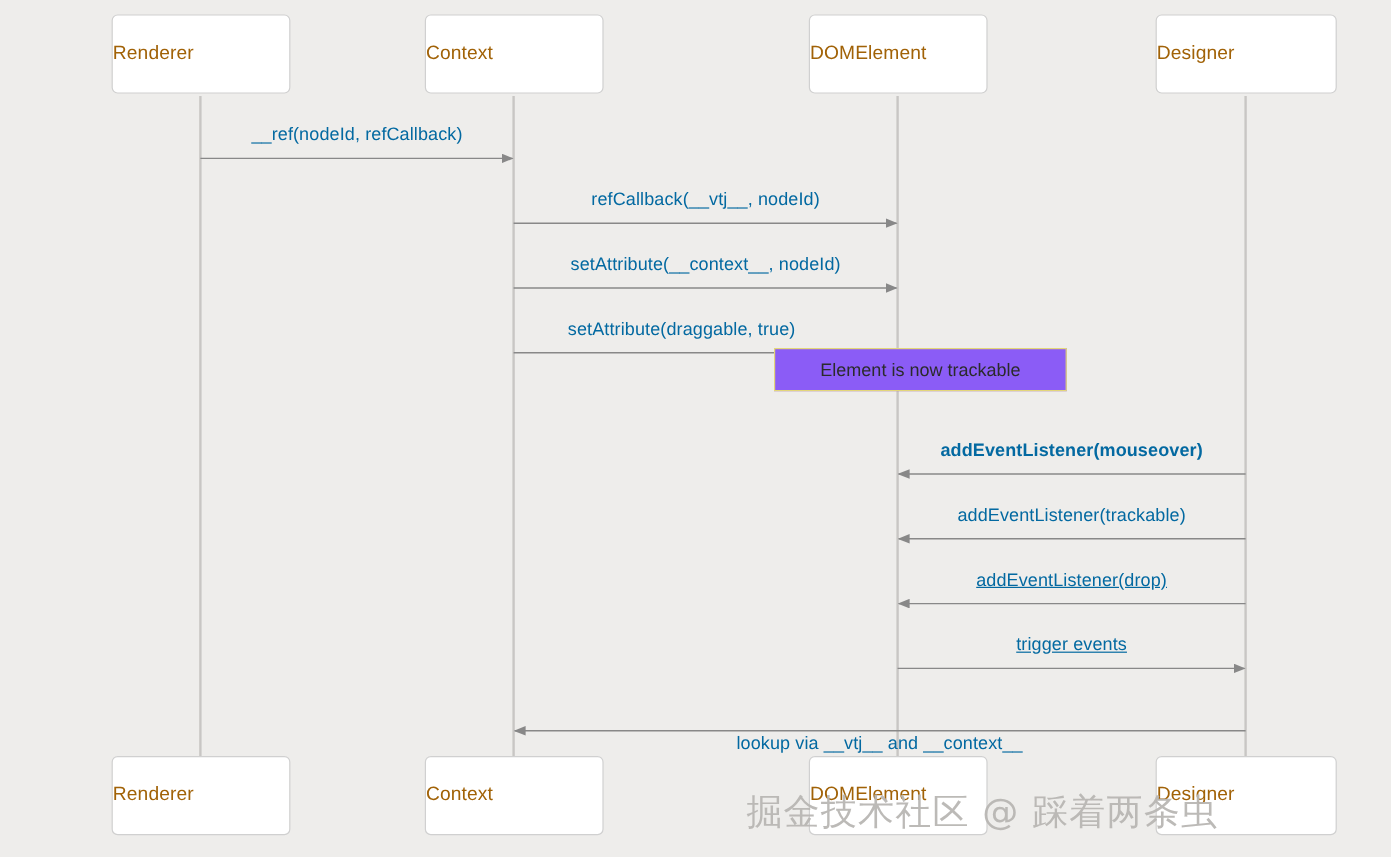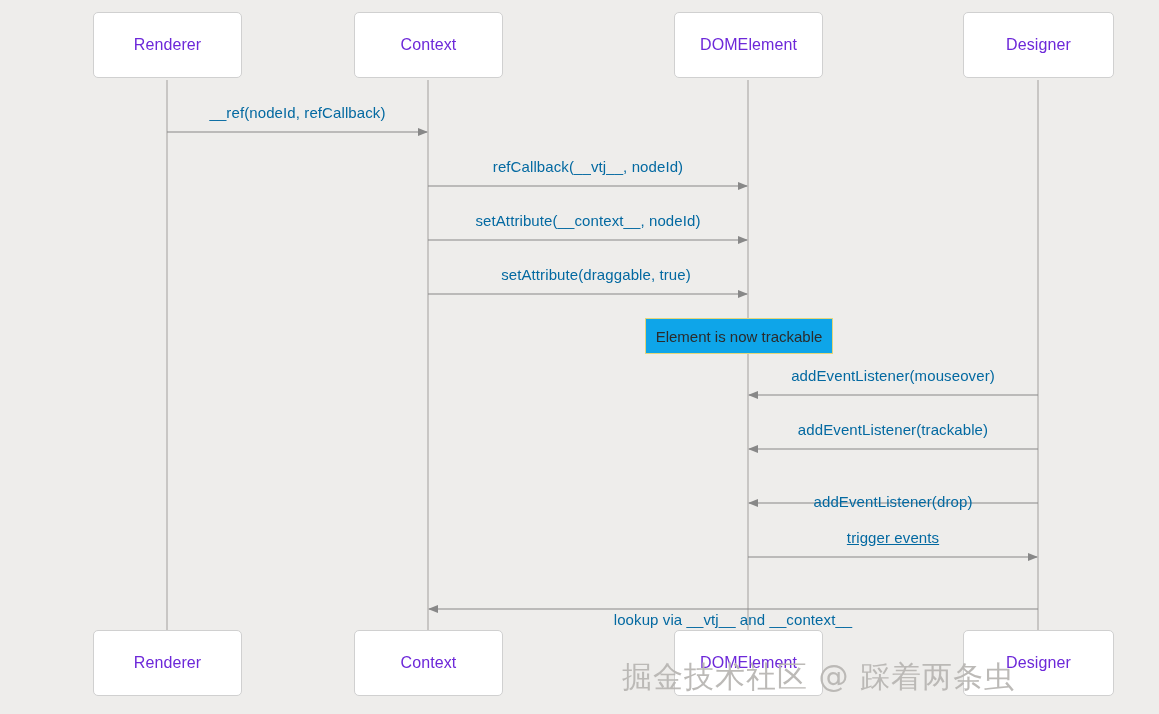--- a/index.html
+++ b/index.html
@@ -26,23 +26,23 @@
     height: 714px;
   }
   .participant-box {
     position: absolute;
     background: #ffffff;
     border: 1px solid #d0d0d0;
     border-radius: 5px;
     box-sizing: border-box;
     display: flex;
     align-items: center;
-    justify-content: center;
+    justify-content: flex-start;
     font-size: 16px;
-    color: #6d28d9;
+    color: #a16207;
     letter-spacing: 0.1px;
   }
   .msg-label {
     position: absolute;
     font-size: 15px;
     color: #0369a1;
     white-space: nowrap;
     transform: translateX(-50%);
     letter-spacing: 0.1px;
   }
@@ -125,27 +125,27 @@
         <span>DOMElement</span>
       </div>
       <div class="participant-box" style="left: 963px; top: 630px; width: 151px; height: 66px;">
         <span>Designer</span>
       </div>
     </div>
   <div id="message-labels">
       <div class="msg-label" style="left: 297.5px; top: 104px;">__ref(nodeId, refCallback)</div>
       <div class="msg-label" style="left: 588px; top: 158px;">refCallback(__vtj__, nodeId)</div>
       <div class="msg-label" style="left: 588px; top: 212px;">setAttribute(__context__, nodeId)</div>
-      <div class="msg-label" style="left: 596px; top: 266px;">setAttribute(draggable, true)</div>
-      <div class="msg-label" style="left: 893px; top: 367px;">addEventListener(mouseover)</div>
+      <div class="msg-label" style="left: 568px; top: 266px;">setAttribute(draggable, true)</div>
+      <div class="msg-label" style="left: 893px; top: 367px; font-weight: bold;">addEventListener(mouseover)</div>
       <div class="msg-label" style="left: 893px; top: 421px;">addEventListener(trackable)</div>
-      <div class="msg-label" style="left: 893px; top: 493px;">addEventListener(drop)</div>
+      <div class="msg-label" style="left: 893px; top: 475px; text-decoration: underline;">addEventListener(drop)</div>
       <div class="msg-label" style="left: 893px; top: 529px; text-decoration: underline;">trigger events</div>
       <div class="msg-label" style="left: 733px; top: 611px;">lookup via __vtj__ and __context__</div>
     </div>
 
-  <div class="note-box" id="note-box" style="left: 645px; top: 318px; width: 188px; height: 36px; background: #0ea5e9; border-color: rgb(227, 214, 122);">
+  <div class="note-box" id="note-box" style="left: 645px; top: 290px; width: 244px; height: 36px; background: #8b5cf6; border-color: rgb(227, 214, 122);">
     <span>Element is now trackable</span>
   </div>
 
   <div class="watermark" id="watermark" style="left: 622px; top: 657px; color: rgb(185, 183, 180);">掘金技术社区 @ 踩着两条虫</div>
 
 </div>
 
 </body></html>

